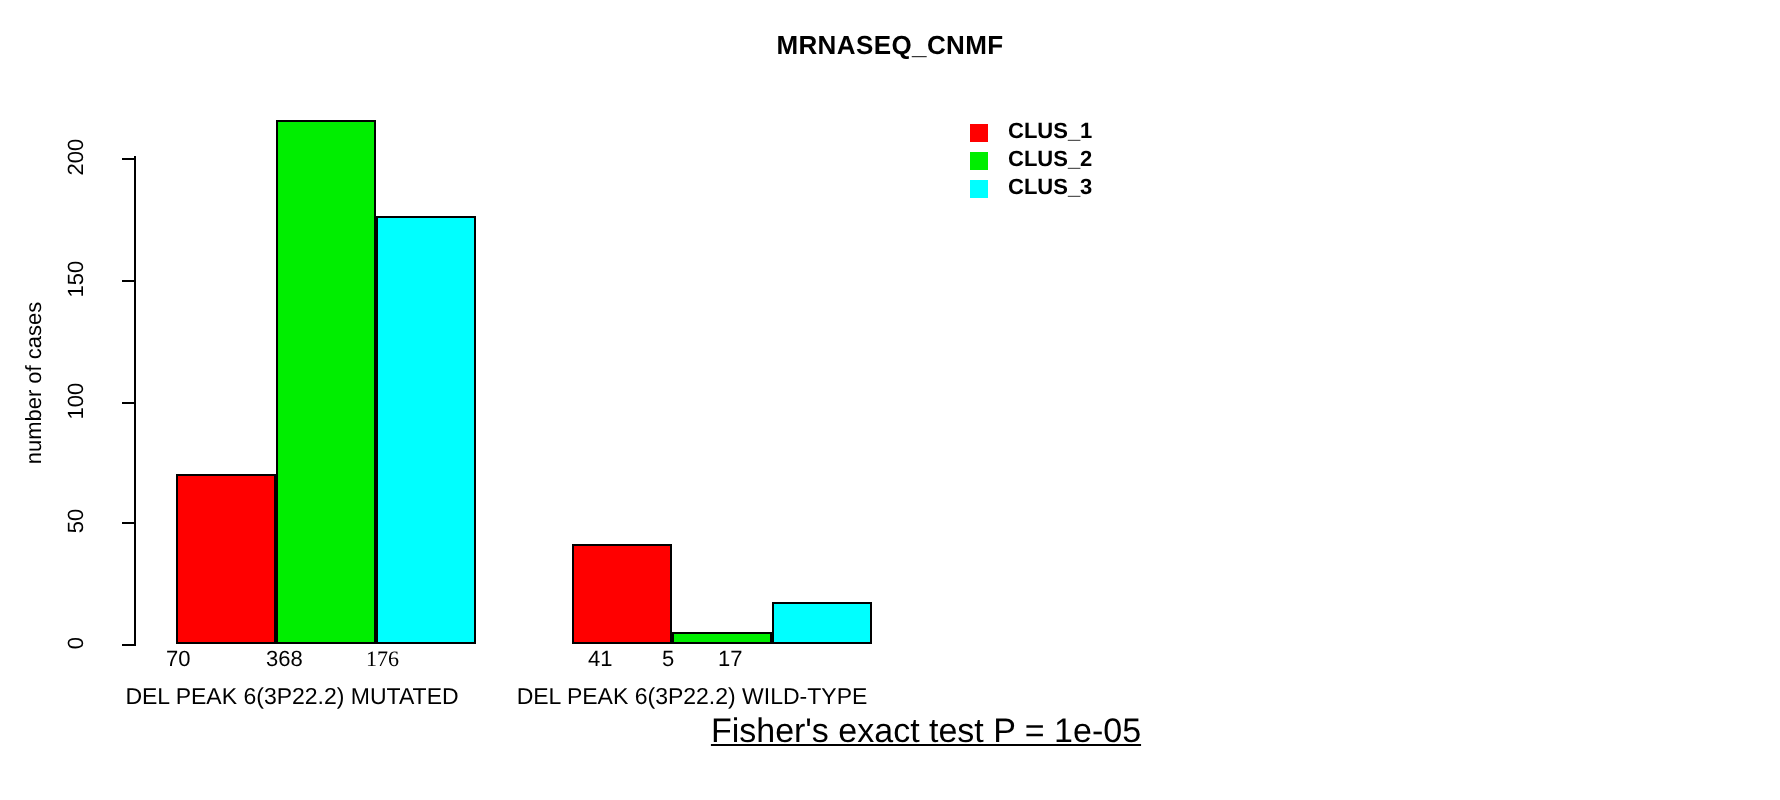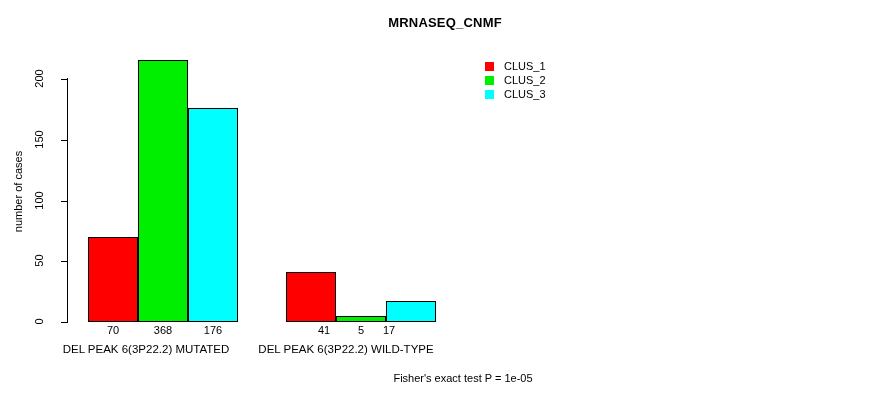--- a/index.html
+++ b/index.html
@@ -70,44 +70,45 @@
   
   .bar {
     border: 1px solid #000000;
     box-sizing: border-box;
   }
 
   
   .bar-count {
     top: 324px;
     width: 60px;
-    text-align: center;
+    text-align: left;
     font-size: 11px;
     line-height: 13px;
   }
 
   
   .group-label {
     top: 342px;
     width: 300px;
     text-align: center;
     font-size: 11.5px;
     line-height: 14px;
     white-space: nowrap;
   }
 
   
   #footer-note {
     left: 298px;
-    top: 371px;
+    top: 359px;
     width: 330px;
     text-align: center;
-    font-size: 11px;
+    font-size: 17px;
     line-height: 14px;
     white-space: nowrap;
+    text-decoration: underline;
   }
 
   
   #legend {
     left: 485px;
     top: 60px;
   }
   .legend-row {
     position: relative;
     height: 14px;
@@ -119,20 +120,21 @@
     top: 2px;
     width: 9px;
     height: 9px;
   }
   .legend-label {
     position: absolute;
     left: 19px;
     top: 0;
     font-size: 11px;
     line-height: 13px;
+    font-weight: bold;
   }
 </style>
 </head>
 <body>
 
 <div id="plot-root">
 
   <div class="abs" id="chart-title">MRNASEQ_CNMF</div>
 
   <div class="abs" id="y-axis-line"></div>
@@ -155,21 +157,21 @@
       <div class="abs bar" style="left: 138px; top: 59.56px; width: 50px; height: 262.44px; background: rgb(0, 238, 0);"></div>
       <div class="abs bar" style="left: 188px; top: 108.16px; width: 50px; height: 213.84px; background: rgb(0, 255, 255);"></div>
       <div class="abs bar" style="left: 286px; top: 272.185px; width: 50px; height: 49.815px; background: rgb(255, 0, 0);"></div>
       <div class="abs bar" style="left: 336px; top: 315.925px; width: 50px; height: 6.075px; background: rgb(0, 238, 0);"></div>
       <div class="abs bar" style="left: 386px; top: 301.345px; width: 50px; height: 20.655px; background: rgb(0, 255, 255);"></div>
     </div>
 
   <div id="counts-layer">
       <div class="abs bar-count" style="left: 83px;">70</div>
       <div class="abs bar-count" style="left: 133px;">368</div>
-      <div class="abs bar-count" style="left: 183px;">176</div>
+      <div class="abs bar-count" style="left: 183px; font-family: Liberation Serif, serif;">176</div>
       <div class="abs bar-count" style="left: 294px;">41</div>
       <div class="abs bar-count" style="left: 331px;">5</div>
       <div class="abs bar-count" style="left: 359px;">17</div>
     </div>
 
   <div class="abs group-label" style="left:-4px;">DEL PEAK  6(3P22.2) MUTATED</div>
   <div class="abs group-label" style="left:196px;">DEL PEAK  6(3P22.2) WILD-TYPE</div>
 
   <div class="abs" id="footer-note">Fisher's exact test P = 1e-05</div>
 

